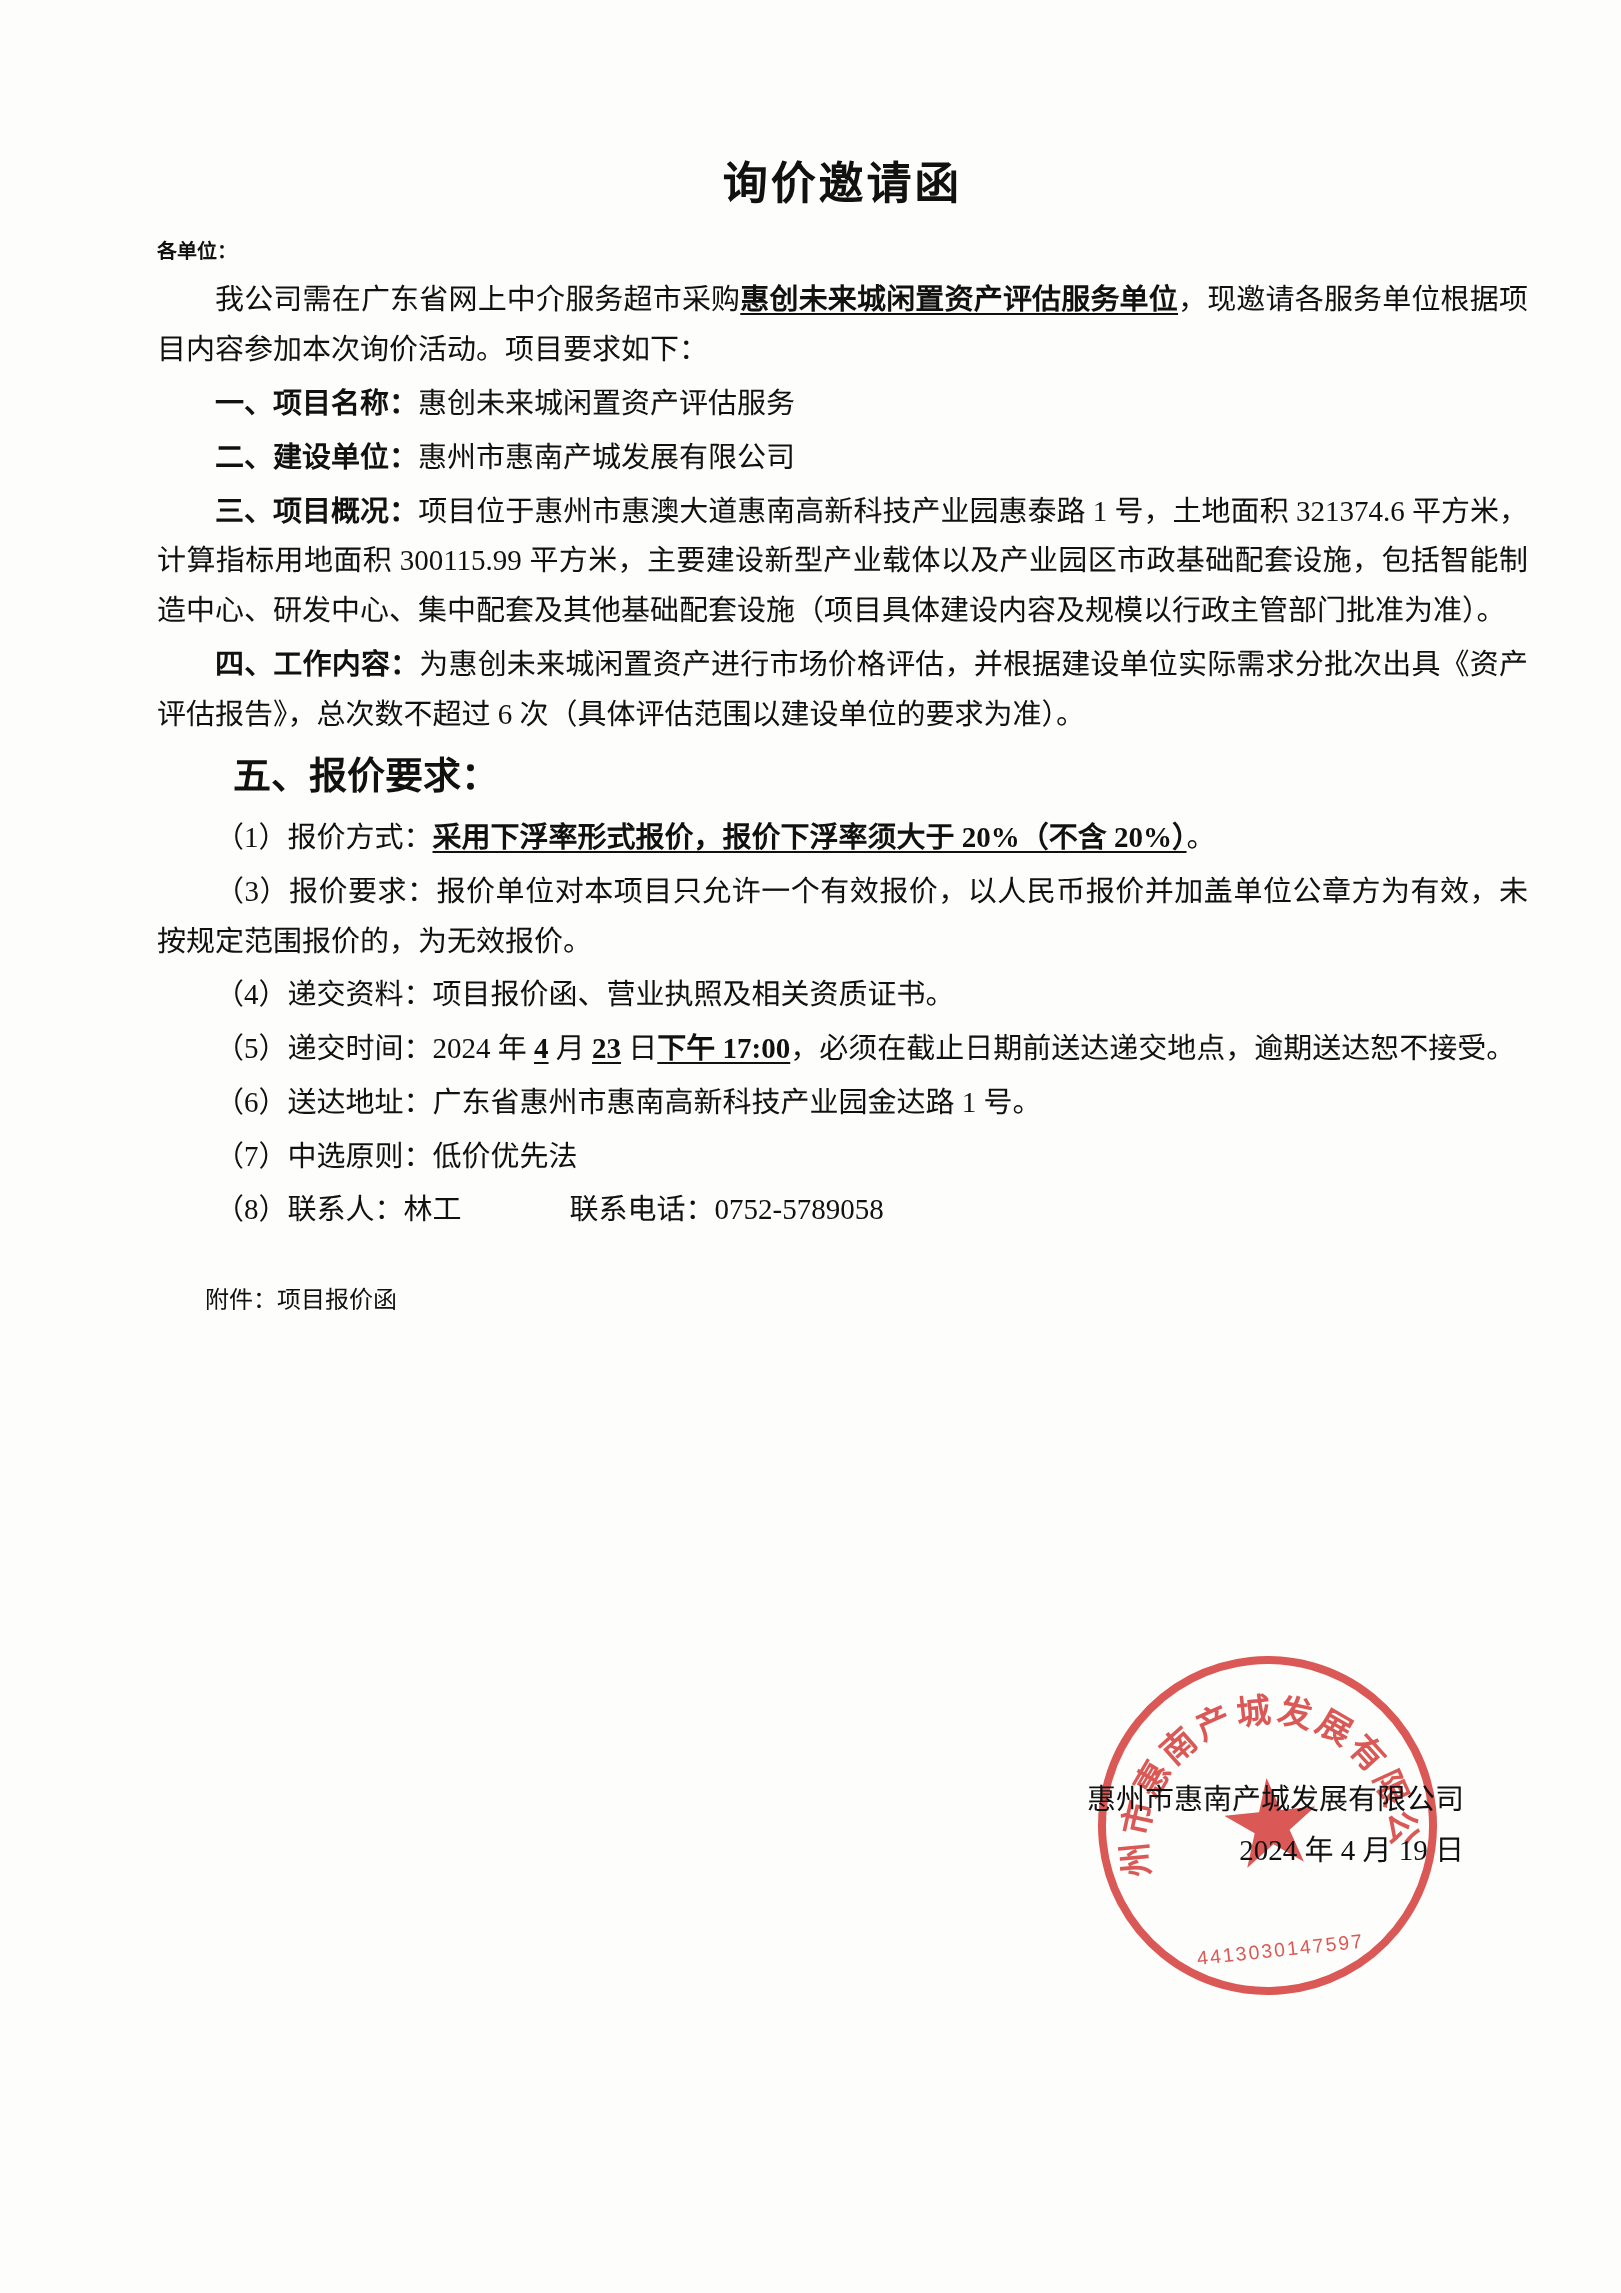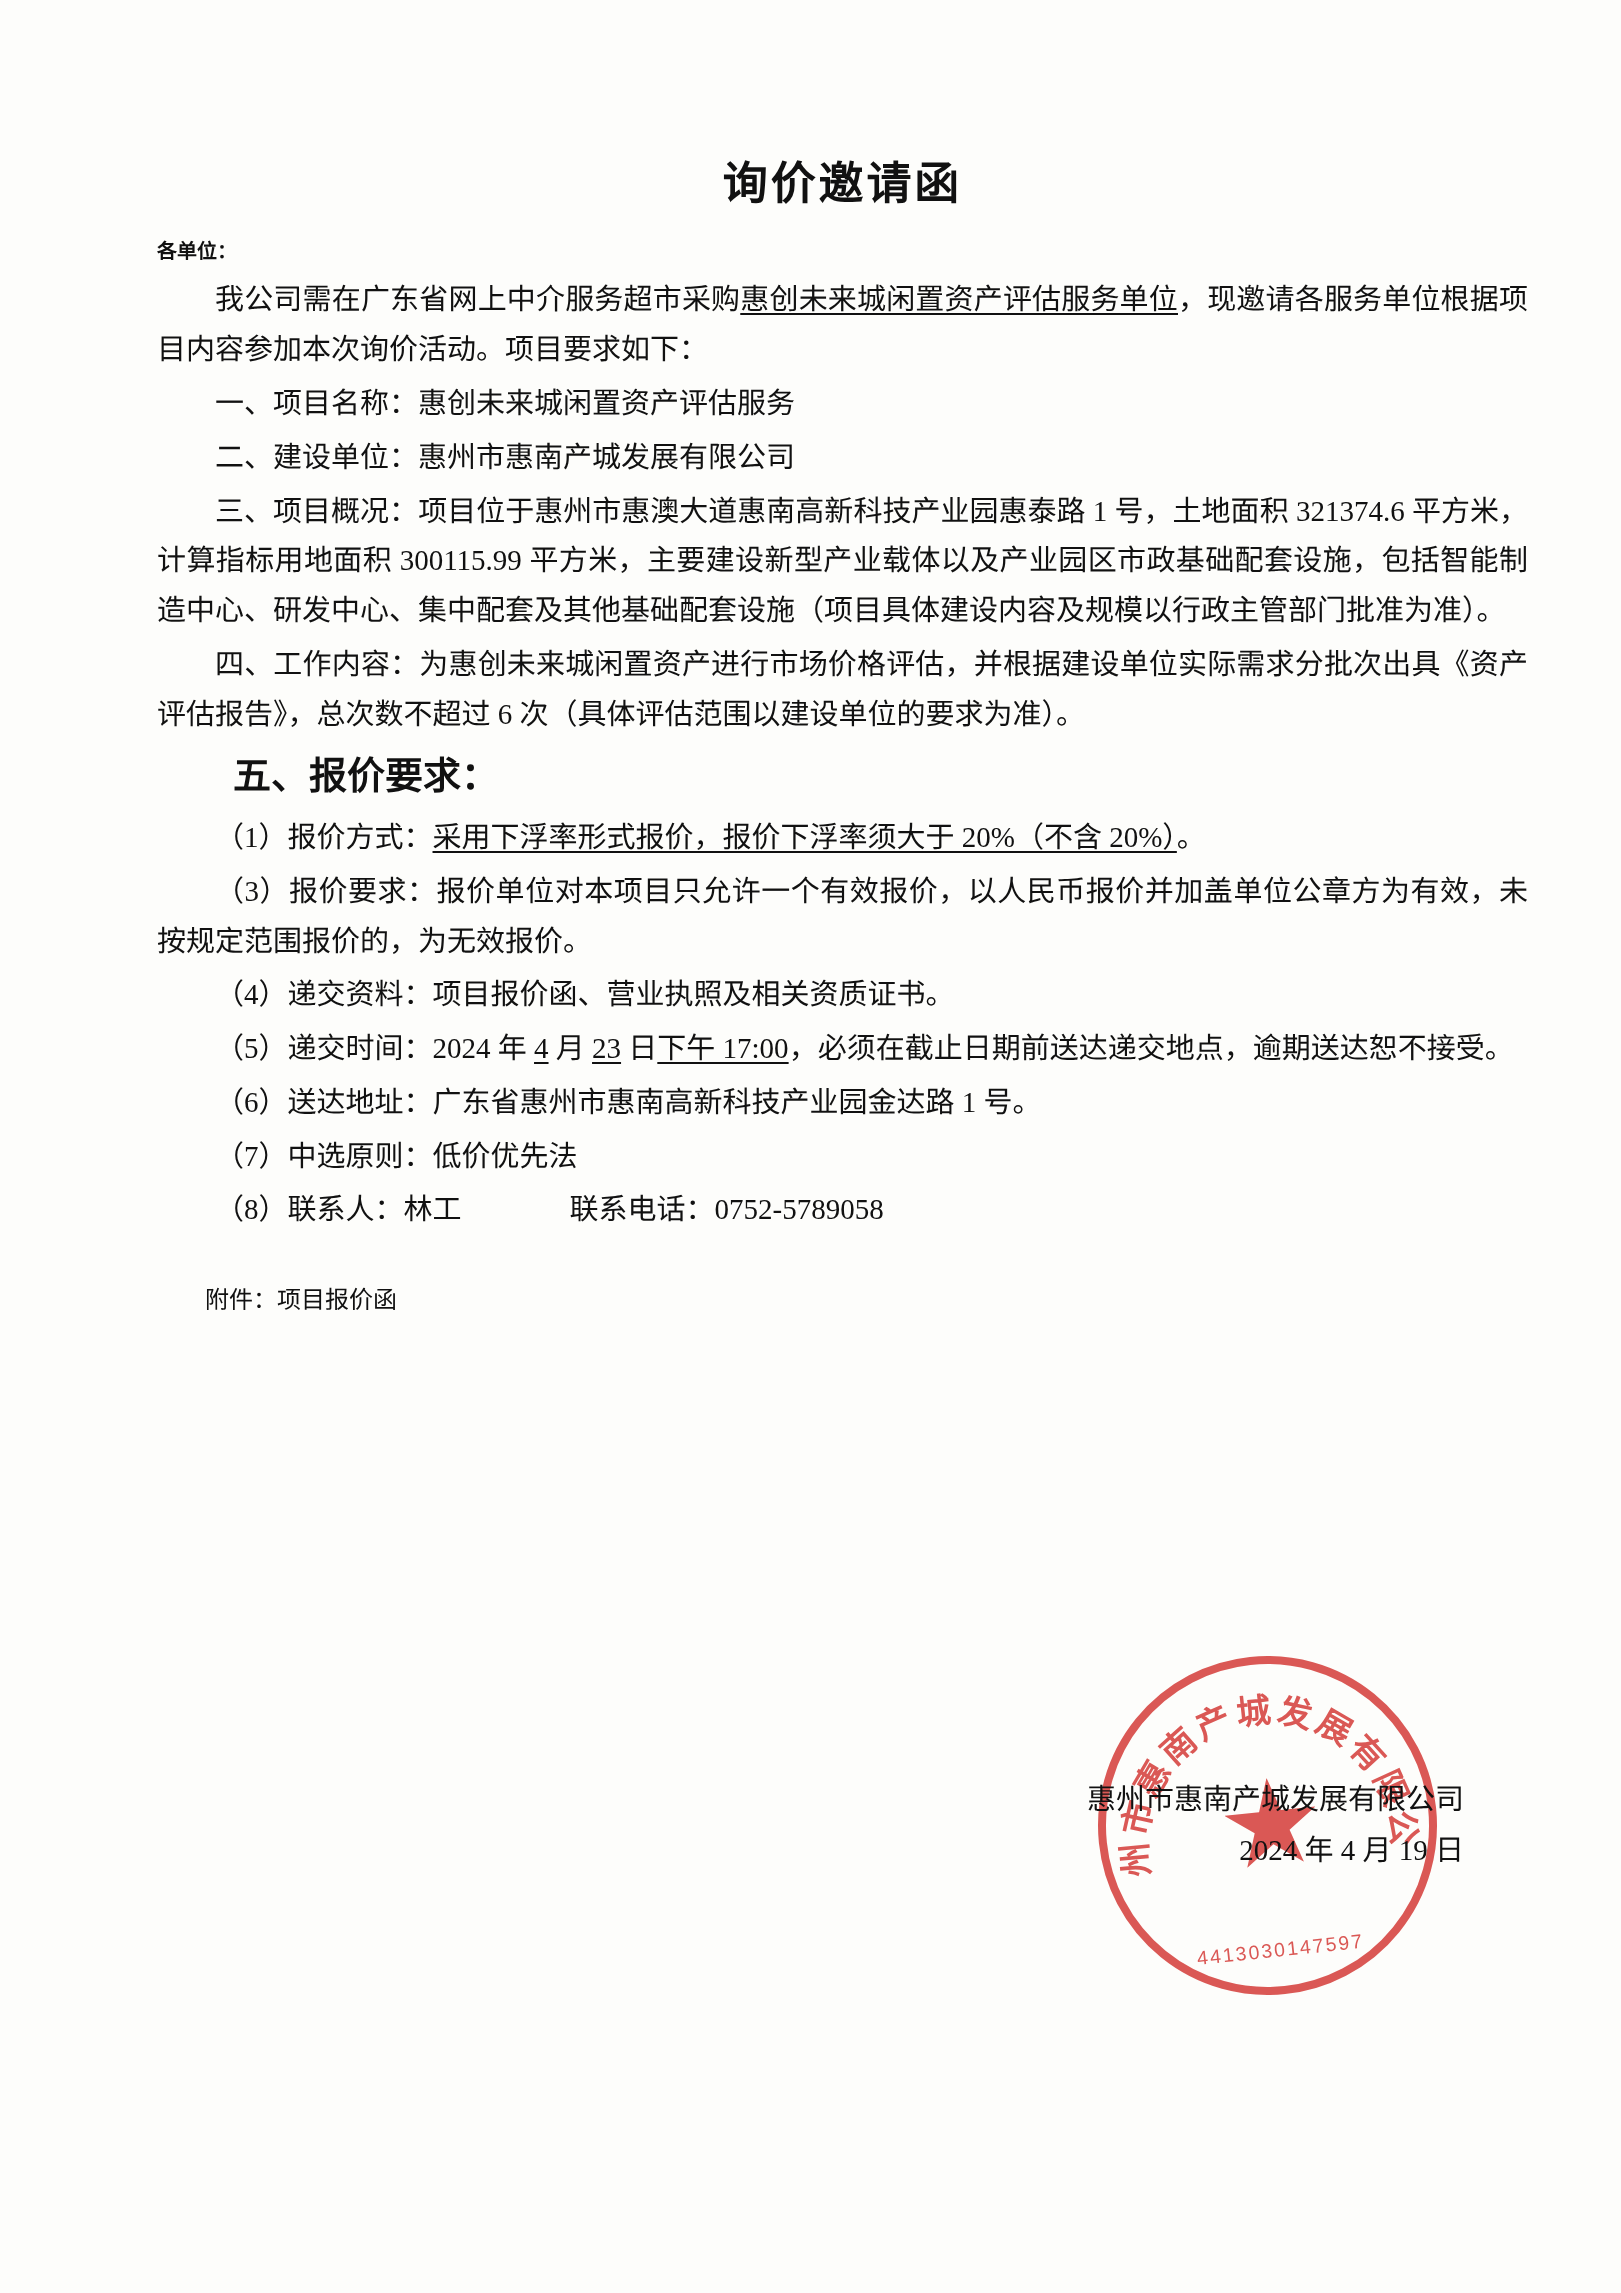--- a/index.html
+++ b/index.html
@@ -39,25 +39,26 @@
   }
   p.body-text {
     font-size: 29px;
     line-height: 1.72;
     margin: 0 0 3.9px 0;
     text-align: justify;
     text-justify: inter-ideograph;
     text-indent: 2em;
   }
   .lbl {
-    font-weight: normal;
+    font-weight: bold;
   }
   .uline {
     text-decoration: underline;
     text-underline-offset: 3.9px;
+    font-weight: bold;
   }
   .section-head {
     font-size: 38px;
     line-height: 1.72;
     margin: 0 0 3.9px 0;
     text-indent: 2em;
     font-weight: bold;
   }
   .attach {
     font-size: 24px;

